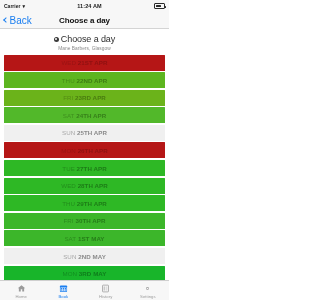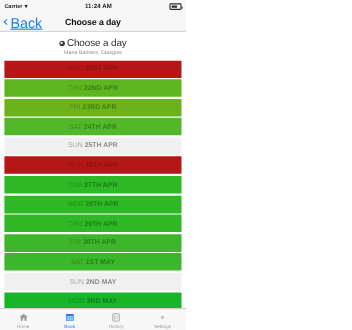--- a/index.html
+++ b/index.html
@@ -35,21 +35,21 @@
 
   
   .navbar {
     height:17px; flex:0 0 17px;
     background:#f7f7f7;
     border-bottom:0.5px solid #d4d4d4;
     display:flex; align-items:center;
     position:relative;
     padding:0 4px;
   }
-  .back-btn { display:flex; align-items:center; gap:1px; color:#1a7ef0; font-size:13px; cursor:pointer; z-index:2;text-decoration:underline; }
+  .back-btn { display:flex; align-items:center; gap:1px; color:#1a7ef0; font-size:10px; cursor:pointer; z-index:2; }
   .chev { display:inline-block; width:4px; height:4px; border-left:1.3px solid #1a7ef0; border-bottom:1.3px solid #1a7ef0; transform:rotate(45deg); margin-right:0.5px; }
   .nav-title {
     position:absolute; left:0; right:0; text-align:center;
     font-size:8px; font-weight:700; color:#111; letter-spacing:-0.1px;
   }
 
   
   .heading-wrap { flex:0 0 auto; padding:5px 0 4px; text-align:center; background:#fff; }
   .heading-row { display:flex; align-items:center; justify-content:center; gap:2px; }
   .pin-icon {

